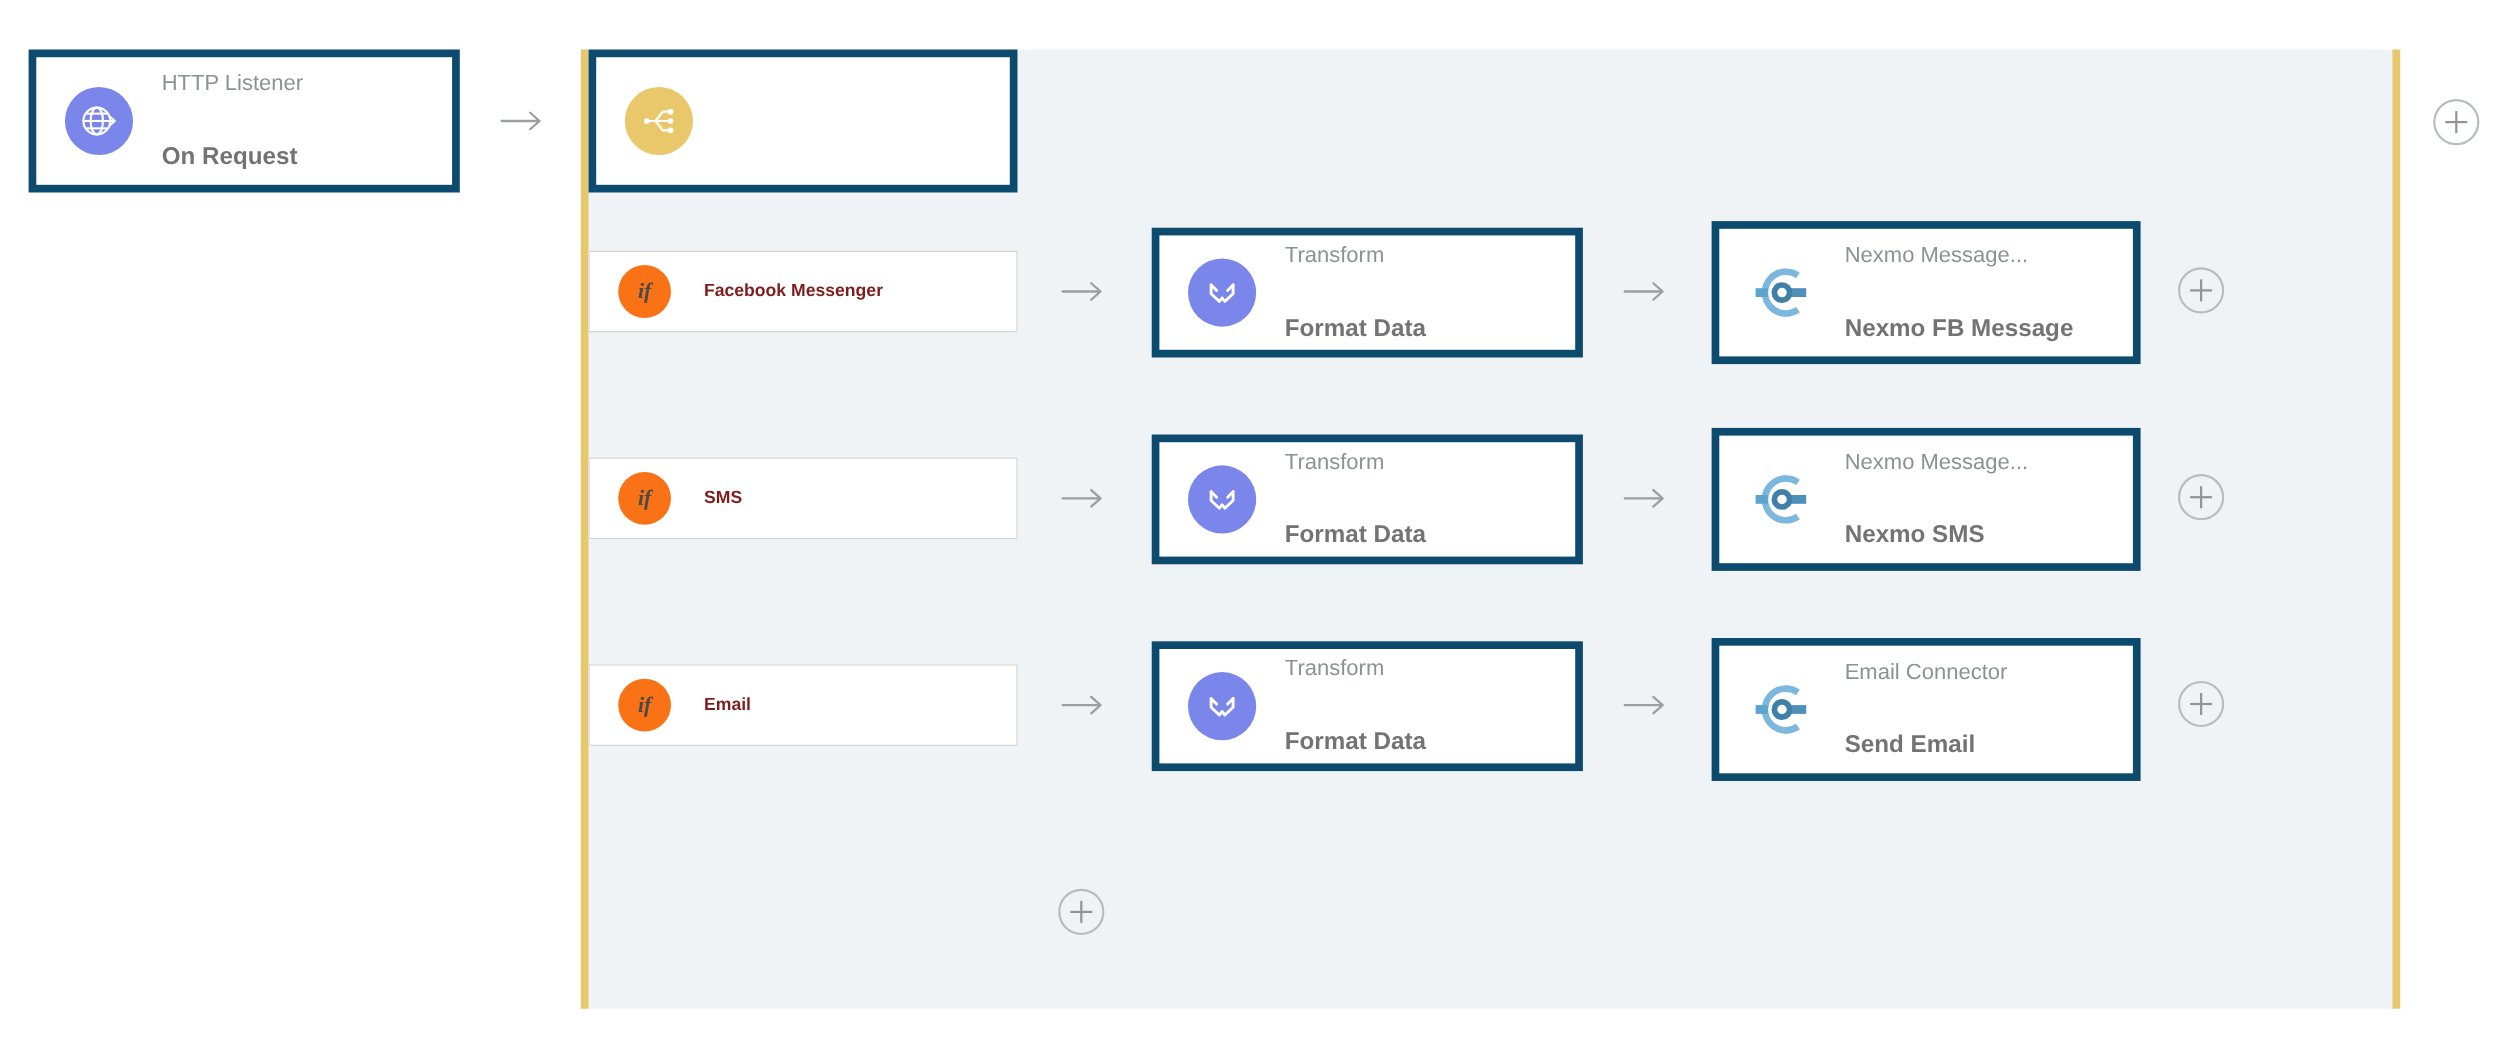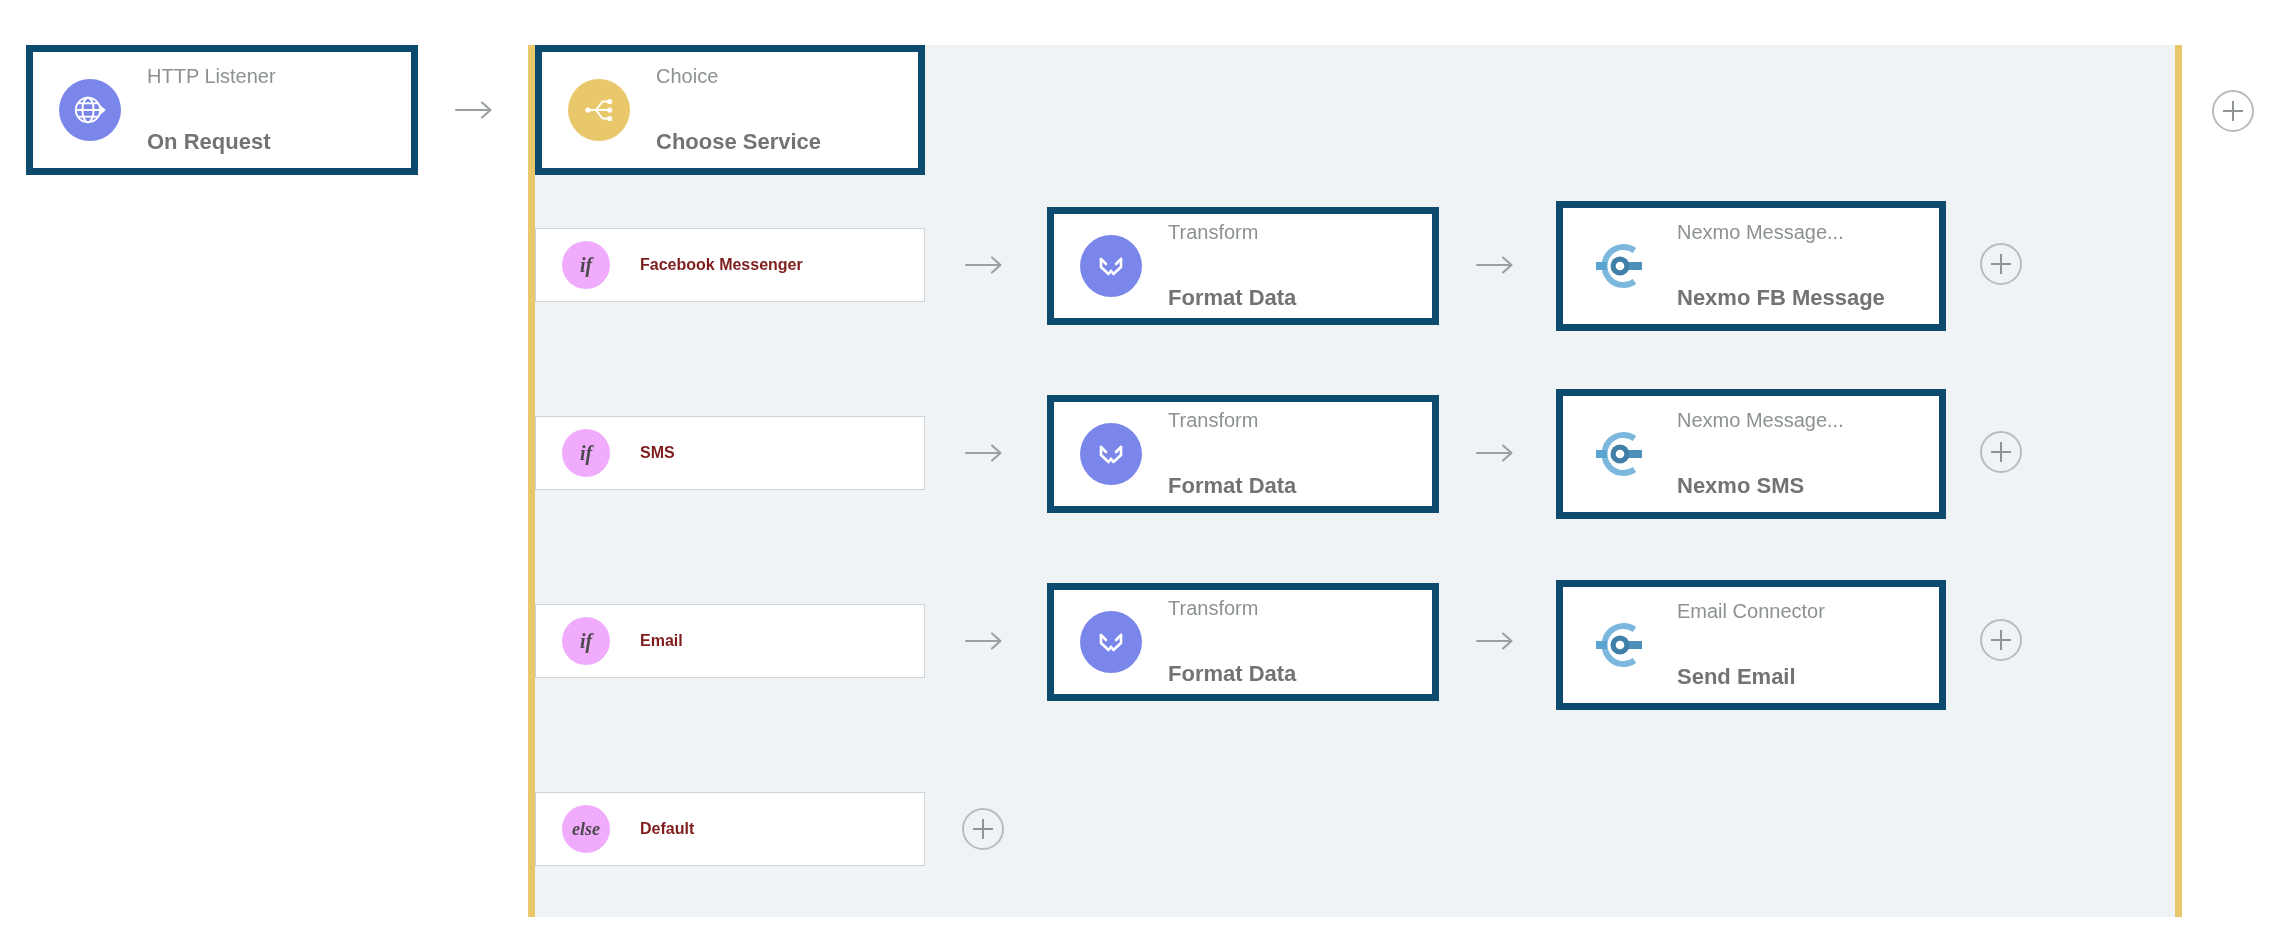--- a/index.html
+++ b/index.html
@@ -80,21 +80,21 @@
     border: 1px solid #cfd3d6;
     display: flex;
     align-items: center;
     padding: 0 26px;
   }
   .cond-badge {
     flex: 0 0 auto;
     width: 48px;
     height: 48px;
     border-radius: 50%;
-    background: #f0abfc;
+    background: #f97316;
     display: flex;
     align-items: center;
     justify-content: center;
     margin-right: 30px;
     font-style: italic;
     font-weight: 600;
     font-size: 20px;
     color: #4a4a4a;
     font-family: "Liberation Serif", serif;
   }
@@ -174,24 +174,20 @@
       <svg width="38" height="38" viewBox="0 0 38 38" fill="none" stroke="#ffffff" stroke-width="2" stroke-linecap="round" stroke-linejoin="round">
         <path d="M9.5 19 H16 L22.5 10.5 H28"></path>
         <path d="M16 19 H27"></path>
         <path d="M16 19 L22.5 27.5 H28"></path>
         <circle cx="8" cy="19" r="2.6" fill="#ffffff" stroke="none"></circle>
         <circle cx="29.6" cy="10.5" r="2.6" fill="#ffffff" stroke="none"></circle>
         <circle cx="29.6" cy="19" r="2.6" fill="#ffffff" stroke="none"></circle>
         <circle cx="29.6" cy="27.5" r="2.6" fill="#ffffff" stroke="none"></circle>
       </svg>
     </span>
-    <span class="node-text">
-      <span class="node-type">Choice</span>
-      <span class="node-name">Choose Service</span>
-    </span>
   </div>
 
   <div class="cond" style="left:535px; top:228px; width:390px; height:74px;">
     <span class="cond-badge">if</span>
     <span class="cond-label">Facebook Messenger</span>
   </div>
   <div class="arrow" style="left:962px; top:251px;">
     <svg viewBox="0 0 46 28">
         <path d="M4 14 H38 M30 6.5 L38.5 14 L30 21.5" fill="none" stroke="currentColor" stroke-width="2.1" stroke-linecap="round" stroke-linejoin="round"></path>
       </svg>
@@ -315,21 +311,17 @@
         <circle cx="29" cy="29" r="4.3" fill="#ffffff"></circle>
       </svg>
     </span>
     <span class="node-text">
       <span class="node-type">Email Connector</span>
       <span class="node-name">Send Email</span>
     </span>
   </div>
   <div class="plus" style="left:1980px; top:619px;"></div>
 
-  <div class="cond" style="left:535px; top:792px; width:390px; height:74px;">
-    <span class="cond-badge else">else</span>
-    <span class="cond-label">Default</span>
-  </div>
   <div class="plus" style="left:962px; top:808px;"></div>
 
   <div class="plus" style="left:2212px; top:90px;"></div>
 
 </div>
 
 </body></html>

